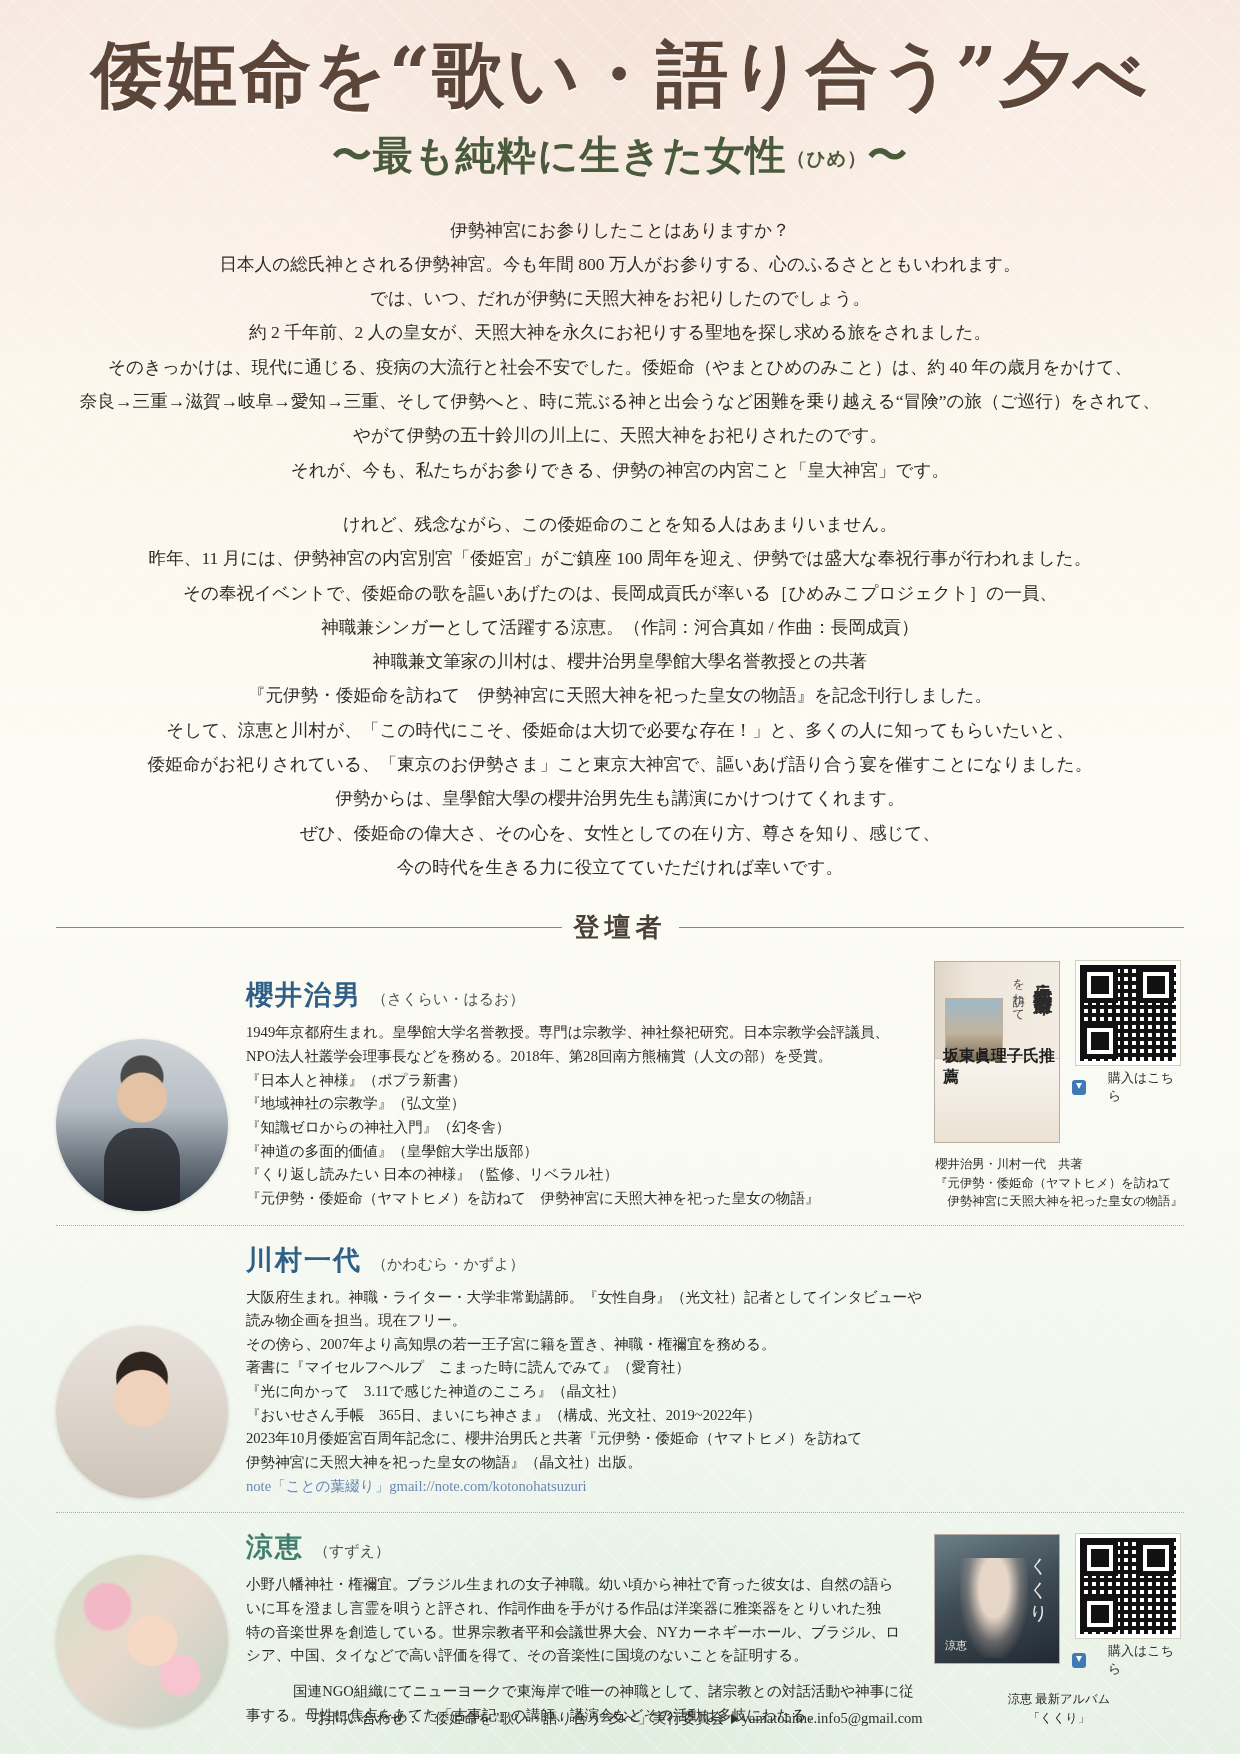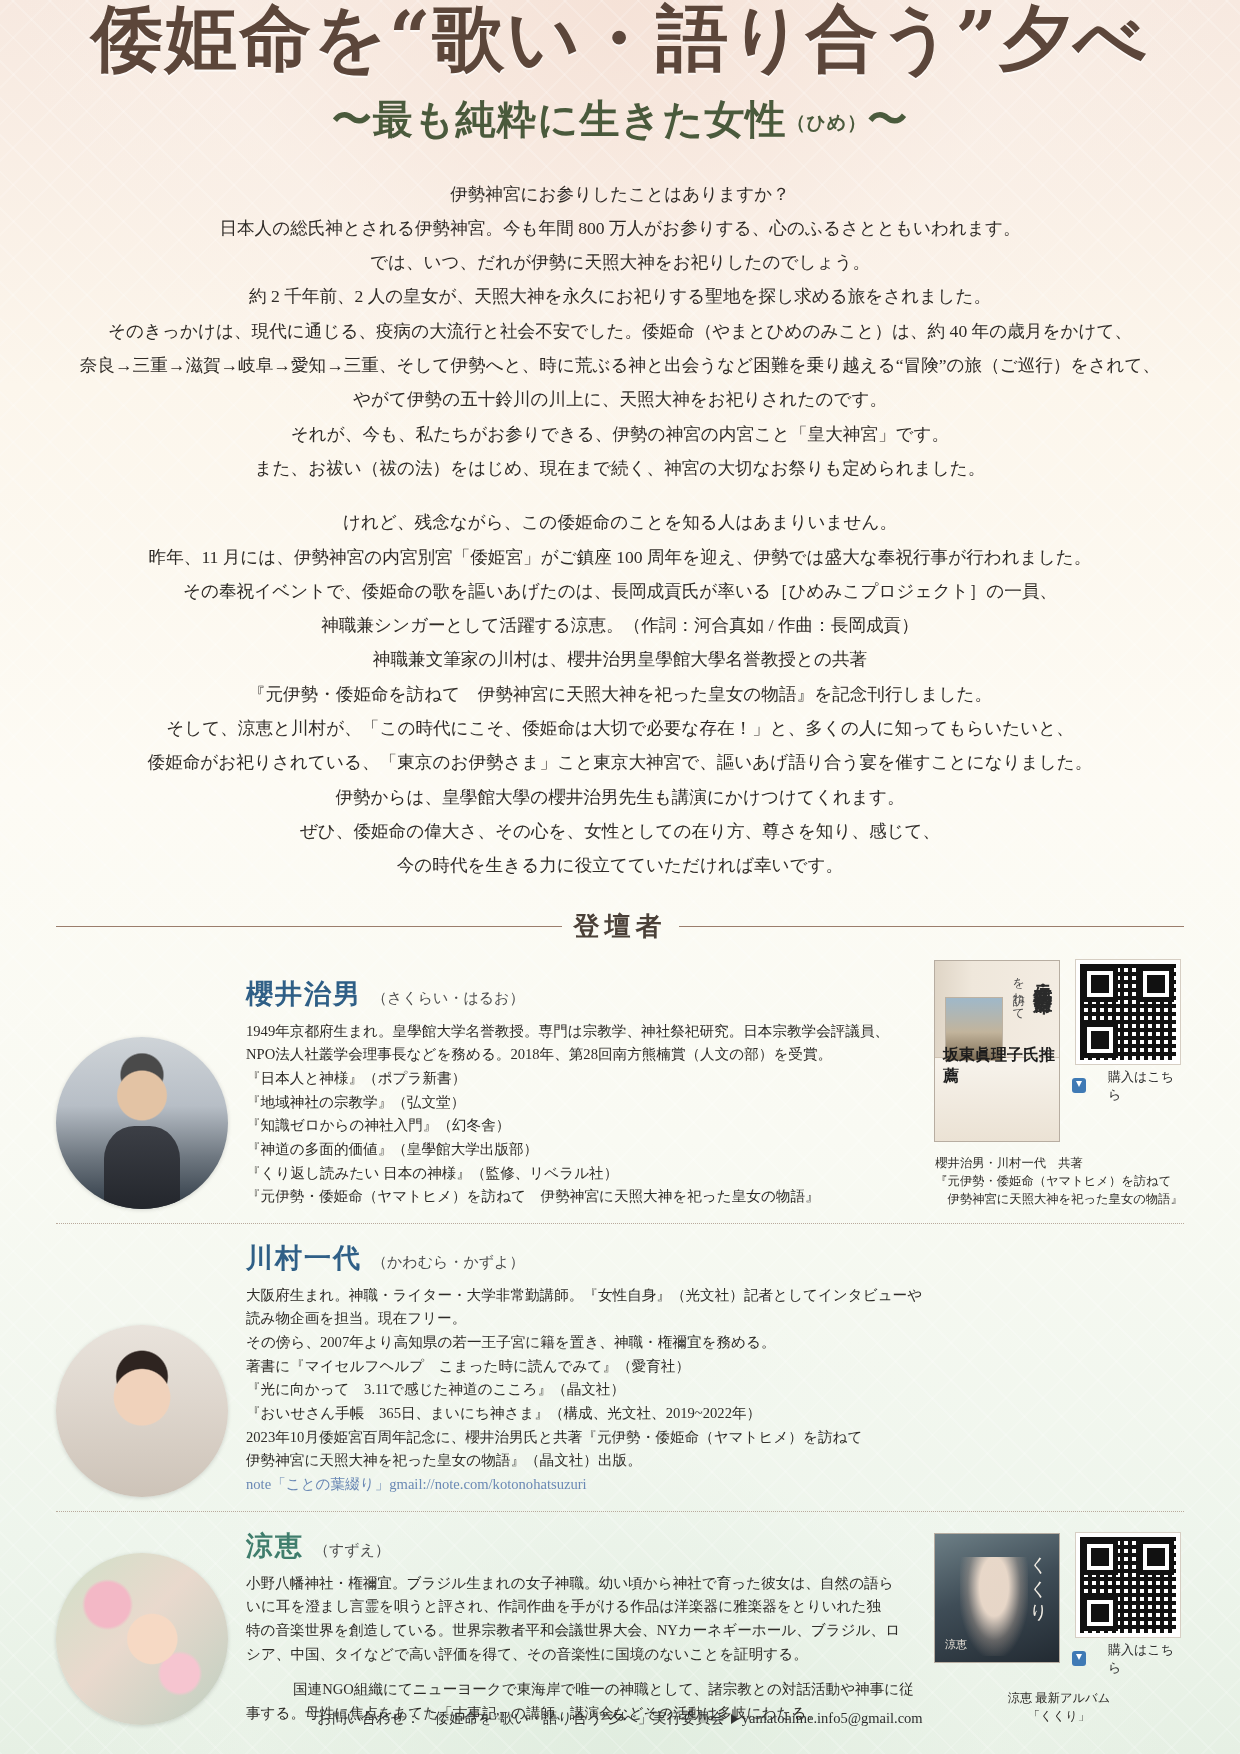--- a/index.html
+++ b/index.html
@@ -38,20 +38,21 @@
   }
   .inner {
     position: relative;
     z-index: 2;
     padding: 0 56px;
   }
 
   
   .title-wrap {
     text-align: center;
+    padding-top: 36px;
   }
   .main-title {
     font-family: "DejaVu Serif", "Liberation Serif", serif;
     font-size: 72px;
     letter-spacing: 2px;
     font-weight: 700;
     color: #5c463a;
     text-shadow: 0 2px 0 rgba(255,255,255,0.7);
     line-height: 1.05;
     margin: 0;
@@ -361,21 +362,20 @@
 
     <div class="body-block">
       <p>伊勢神宮にお参りしたことはありますか？</p>
       <p>日本人の総氏神とされる伊勢神宮。今も年間 800 万人がお参りする、心のふるさとともいわれます。</p>
       <p>では、いつ、だれが伊勢に天照大神をお祀りしたのでしょう。</p>
       <p>約 2 千年前、2 人の皇女が、天照大神を永久にお祀りする聖地を探し求める旅をされました。</p>
       <p>そのきっかけは、現代に通じる、疫病の大流行と社会不安でした。倭姫命（やまとひめのみこと）は、約 40 年の歳月をかけて、</p>
       <p>奈良→三重→滋賀→岐阜→愛知→三重、そして伊勢へと、時に荒ぶる神と出会うなど困難を乗り越える“冒険”の旅（ご巡行）をされて、</p>
       <p>やがて伊勢の五十鈴川の川上に、天照大神をお祀りされたのです。</p>
       <p>それが、今も、私たちがお参りできる、伊勢の神宮の内宮こと「皇大神宮」です。</p>
-      <p>また、お祓い（祓の法）をはじめ、現在まで続く、神宮の大切なお祭りも定められました。</p>
       <div class="gap"></div>
       <p>けれど、残念ながら、この倭姫命のことを知る人はあまりいません。</p>
       <p>昨年、11 月には、伊勢神宮の内宮別宮「倭姫宮」がご鎮座 100 周年を迎え、伊勢では盛大な奉祝行事が行われました。</p>
       <p>その奉祝イベントで、倭姫命の歌を謳いあげたのは、長岡成貢氏が率いる［ひめみこプロジェクト］の一員、</p>
       <p>神職兼シンガーとして活躍する涼恵。（作詞：河合真如 / 作曲：長岡成貢）</p>
       <p>神職兼文筆家の川村は、櫻井治男皇學館大學名誉教授との共著</p>
       <p>『元伊勢・倭姫命を訪ねて　伊勢神宮に天照大神を祀った皇女の物語』を記念刊行しました。</p>
       <p>そして、涼恵と川村が、「この時代にこそ、倭姫命は大切で必要な存在！」と、多くの人に知ってもらいたいと、</p>
       <p>倭姫命がお祀りされている、「東京のお伊勢さま」こと東京大神宮で、謳いあげ語り合う宴を催すことになりました。</p>
       <p>伊勢からは、皇學館大學の櫻井治男先生も講演にかけつけてくれます。</p>

